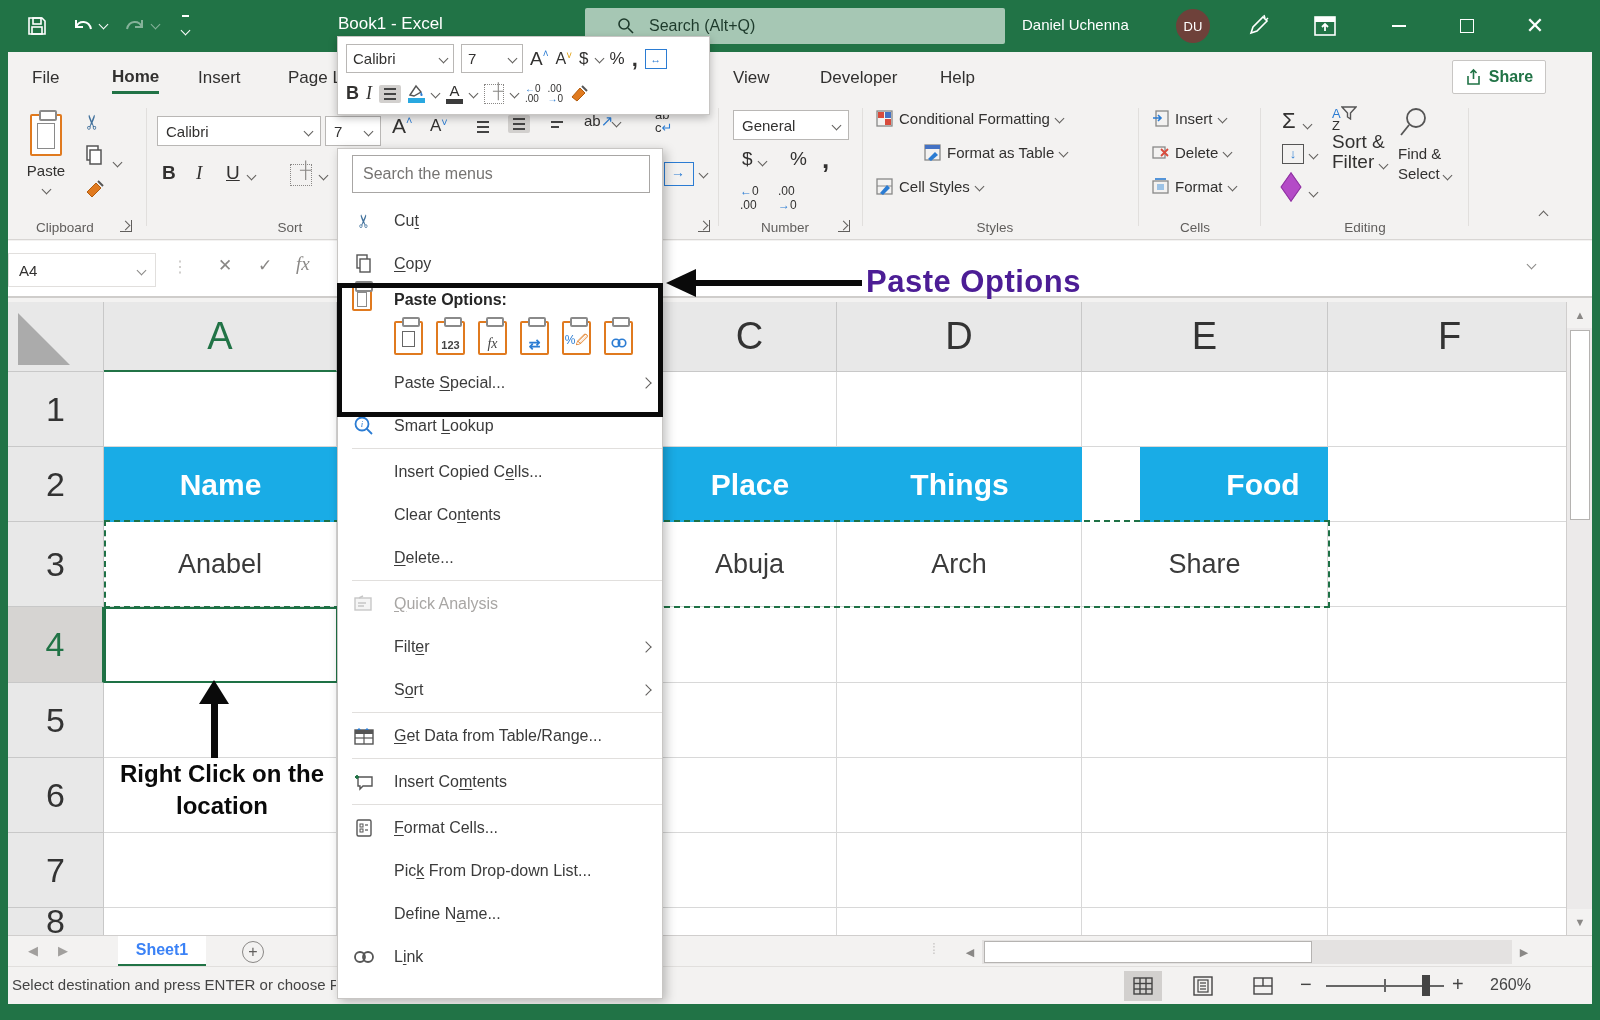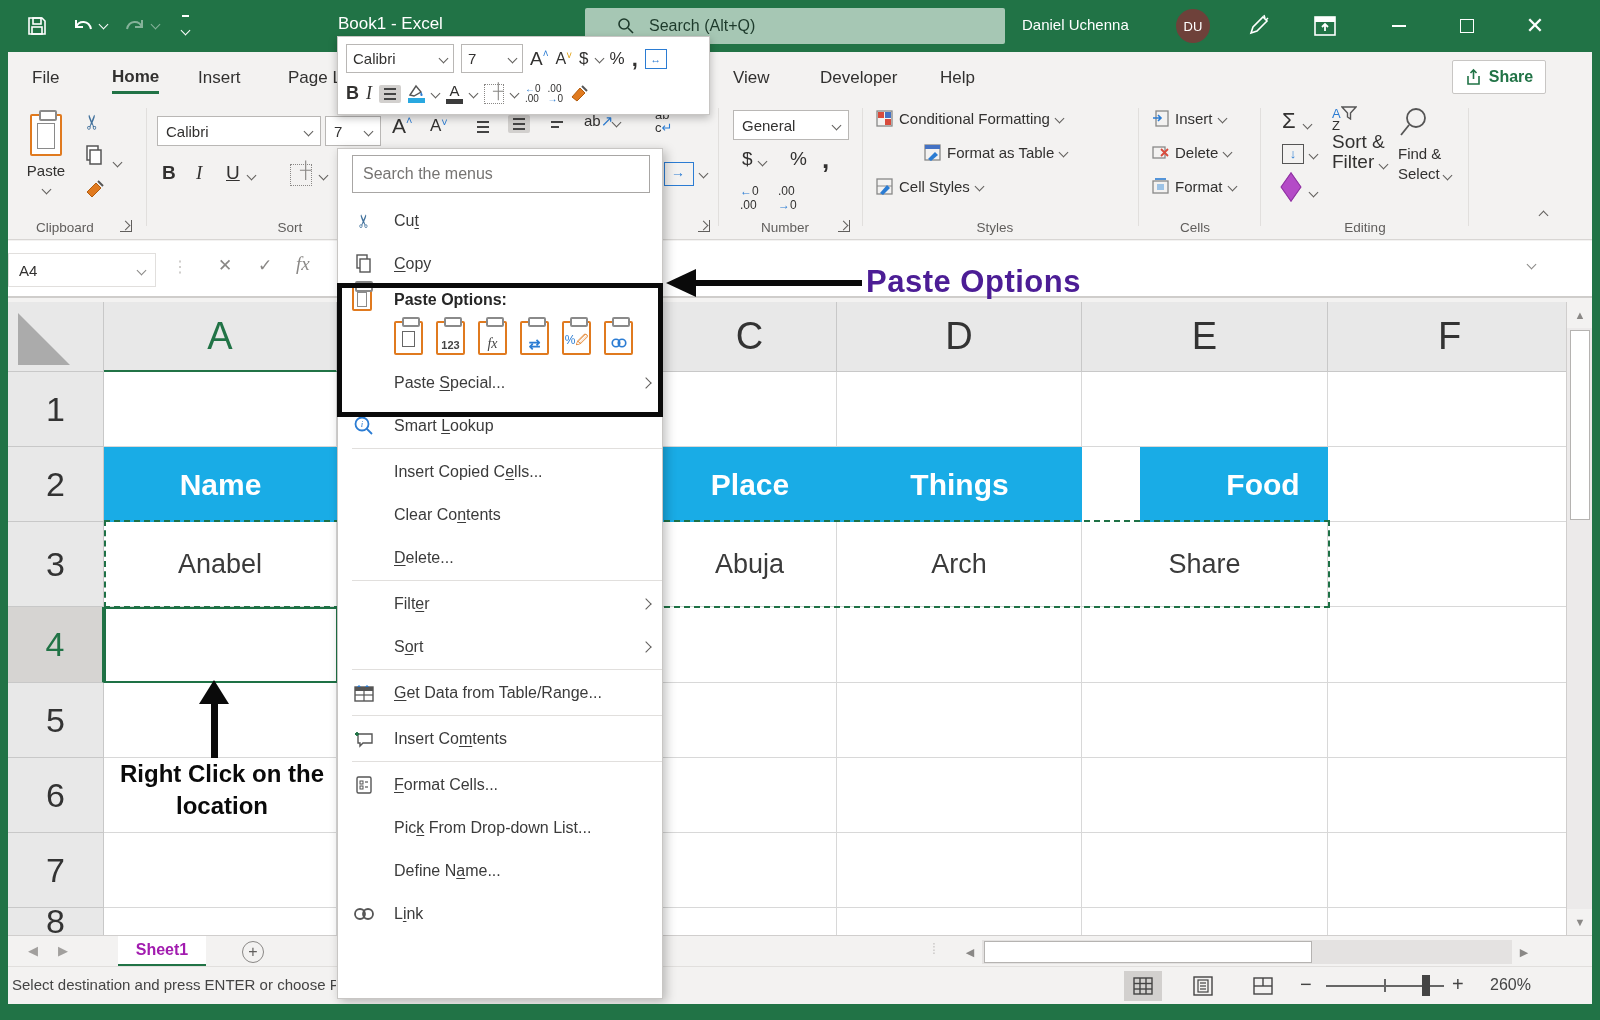--- a/index.html
+++ b/index.html
@@ -58,21 +58,21 @@
   #marching { left:104px; top:520px; width:1226px; height:88px; border:2.5px dashed #1E7145; pointer-events:none; }
   #a4sel { left:104px; top:607px; width:234px; height:76px; border:2.5px solid #1E7145; pointer-events:none; }
 
   
   #vscroll { left:1566px; top:302px; width:26px; height:633px; background:#eceaea; border-left:1px solid #d0cecd; }
   .scroll-arrow { position:absolute; width:26px; height:26px; display:flex; align-items:center; justify-content:center; color:#8a8886; font-size:11px; background:#f3f2f1; }
   #vthumb { position:absolute; left:3px; top:28px; width:20px; height:190px; background:#fff; border:1px solid #b5b3b1; }
 
   
   #sheetbar { left:0; top:935px; width:1600px; height:31px; background:#f3f2f1; border-top:1px solid #d0cecd; }
-  #sheettab { position:absolute; left:118px; top:0; width:88px; height:31px; background:#fff; border-bottom:3px solid #217346; color:#a21caf; font-weight:bold; font-size:16px; display:flex; align-items:center; justify-content:center; }
+  #sheettab { position:absolute; left:118px; top:0; width:88px; height:31px; background:#fff; border-bottom:3px solid #217346; color:#3b82f6; font-weight:bold; font-size:16px; display:flex; align-items:center; justify-content:center; }
   #addsheet { position:absolute; left:242px; top:5px; width:22px; height:22px; border:1px solid #8a8886; border-radius:50%; color:#605e5c; font-size:16px; display:flex; align-items:center; justify-content:center; }
   #hscroll { position:absolute; left:958px; top:4px; width:578px; height:24px; background:#e4e2e1; }
   #hthumb { position:absolute; left:26px; top:1px; width:328px; height:22px; background:#fff; border:1px solid #b5b3b1; }
   #statusbar { left:0; top:966px; width:1600px; height:38px; background:#f3f2f1; border-top:1px solid #e1dfdd; font-size:15px; color:#444; }
   #statusmsg { position:absolute; left:12px; top:9px; width:324px; overflow:hidden; white-space:nowrap; }
   .viewic { position:absolute; top:4px; width:38px; height:30px; display:flex; align-items:center; justify-content:center; }
   #zoomtrack { position:absolute; left:1326px; top:18px; width:118px; height:2px; background:#666; }
   #zoomnotch { position:absolute; left:1384px; top:12px; width:2px; height:13px; background:#666; }
   #zoomthumb { position:absolute; left:1422px; top:8px; width:8px; height:21px; background:#444; }
 
@@ -629,20 +629,29 @@
         <div class="mitem">
           <span><span>Insert Copied C</span><u>e</u><span>lls...</span></span>
         </div>
         <div class="mitem">
           <span><span>Clear Co</span><u>n</u><span>tents</span></span>
         </div>
         <div class="mitem">
           <span><span></span><u>D</u><span>elete...</span></span>
         </div>
         <div class="msep"></div>
+        <div class="mitem disabled">
+          <span class="micon" style="opacity: 0.55;">
+            <svg width="20" height="18" viewBox="0 0 20 18">
+              <rect x="1" y="3" width="16" height="12" fill="#eee" stroke="#9a9a9a" stroke-width="1.4"></rect>
+              <path d="M5 3 L9 1 M4 8 H12 M4 11 H10" stroke="#9a9a9a" stroke-width="1.4" fill="none"></path>
+            </svg>
+          </span>
+          <span><span></span><u>Q</u><span>uick Analysis</span></span>
+        </div>
         <div class="mitem">
           <span><span>Filt</span><u>e</u><span>r</span></span>
           <span class="sub"></span>
         </div>
         <div class="mitem">
           <span><span>S</span><u>o</u><span>rt</span></span>
           <span class="sub"></span>
         </div>
         <div class="msep"></div>
         <div class="mitem">

